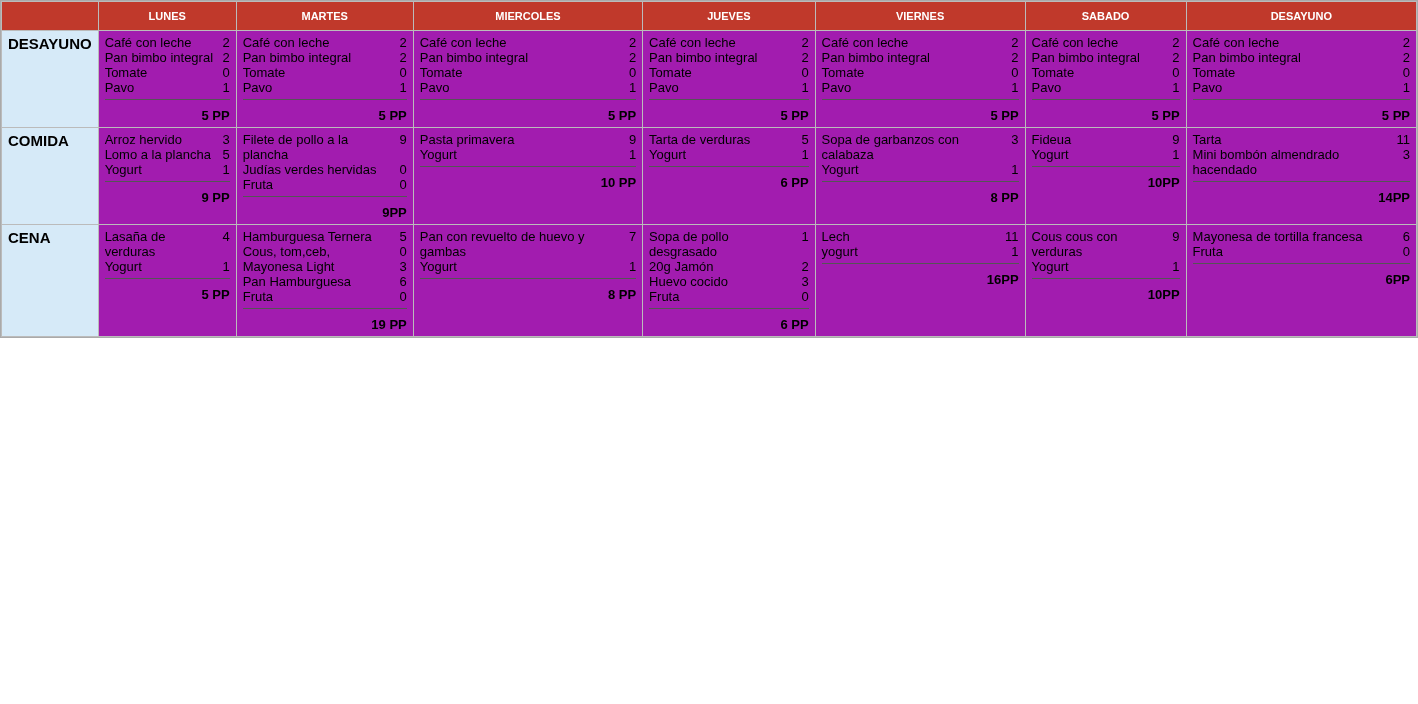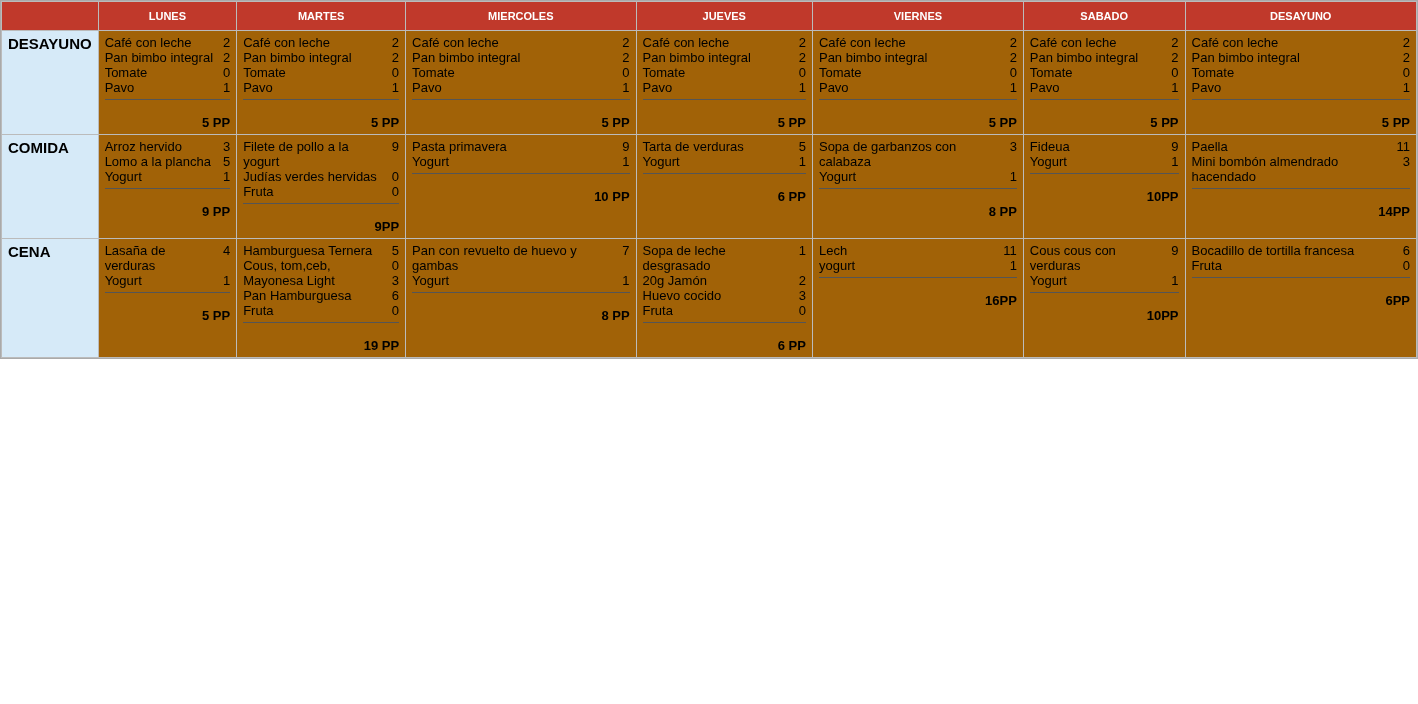--- a/index.html
+++ b/index.html
@@ -25,21 +25,21 @@
       background-color: #c0392b;
       color: #fff;
       font-weight: bold;
       font-size: 11px;
       padding: 8px 6px;
     }
     thead th:first-child {
       background-color: #c0392b;
     }
     tbody td {
-      background-color: #a16207;
+      background-color: #a21caf;
     }
     tbody tr td:first-child {
       font-weight: bold;
       font-size: 14px;
       background-color: #d6eaf8;
       white-space: nowrap;
     }
     .meal-cell {
       position: relative;
       min-height: 80px;
@@ -55,21 +55,21 @@
     }
     .meal-item .item-pts {
       text-align: right;
       min-width: 14px;
     }
     .meal-total {
       display: flex;
       justify-content: flex-end;
       border-top: 1.5px solid #555;
       margin-top: 4px;
-      padding-top: 15px;
+      padding-top: 8px;
       font-weight: bold;
       font-size: 13px;
     }
     .section-label {
       font-weight: bold;
       font-size: 15px;
     }
   </style>
 </head>
 <body>
@@ -237,21 +237,21 @@
               <span class="item-pts">5</span>
             </div>
             <div class="meal-item">
               <span class="item-name">Yogurt</span>
               <span class="item-pts">1</span>
             </div>
             <div class="meal-total">9 PP</div>
           </td>
           <td class="meal-cell">
             <div class="meal-item">
-              <span class="item-name">Filete de pollo a la yogurt</span>
+              <span class="item-name">Filete de pollo a la plancha</span>
               <span class="item-pts">9</span>
             </div>
             <div class="meal-item">
               <span class="item-name">Judías verdes hervidas</span>
               <span class="item-pts">0</span>
             </div>
             <div class="meal-item">
               <span class="item-name">Fruta</span>
               <span class="item-pts">0</span>
             </div>
@@ -296,21 +296,21 @@
               <span class="item-pts">9</span>
             </div>
             <div class="meal-item">
               <span class="item-name">Yogurt</span>
               <span class="item-pts">1</span>
             </div>
             <div class="meal-total">10PP</div>
           </td>
           <td class="meal-cell">
             <div class="meal-item">
-              <span class="item-name">Paella</span>
+              <span class="item-name">Tarta</span>
               <span class="item-pts">11</span>
             </div>
             <div class="meal-item">
               <span class="item-name">Mini bombón almendrado hacendado</span>
               <span class="item-pts">3</span>
             </div>
             <div class="meal-total">14PP</div>
           </td>
         </tr>
         <tr>
@@ -355,21 +355,21 @@
               <span class="item-pts">7</span>
             </div>
             <div class="meal-item">
               <span class="item-name">Yogurt</span>
               <span class="item-pts">1</span>
             </div>
             <div class="meal-total">8 PP</div>
           </td>
           <td class="meal-cell">
             <div class="meal-item">
-              <span class="item-name">Sopa de leche desgrasado</span>
+              <span class="item-name">Sopa de pollo desgrasado</span>
               <span class="item-pts">1</span>
             </div>
             <div class="meal-item">
               <span class="item-name">20g Jamón</span>
               <span class="item-pts">2</span>
             </div>
             <div class="meal-item">
               <span class="item-name">Huevo cocido</span>
               <span class="item-pts">3</span>
             </div>
@@ -396,21 +396,21 @@
               <span class="item-pts">9</span>
             </div>
             <div class="meal-item">
               <span class="item-name">Yogurt</span>
               <span class="item-pts">1</span>
             </div>
             <div class="meal-total">10PP</div>
           </td>
           <td class="meal-cell">
             <div class="meal-item">
-              <span class="item-name">Bocadillo de tortilla francesa</span>
+              <span class="item-name">Mayonesa de tortilla francesa</span>
               <span class="item-pts">6</span>
             </div>
             <div class="meal-item">
               <span class="item-name">Fruta</span>
               <span class="item-pts">0</span>
             </div>
             <div class="meal-total">6PP</div>
           </td>
         </tr>
       </tbody>

